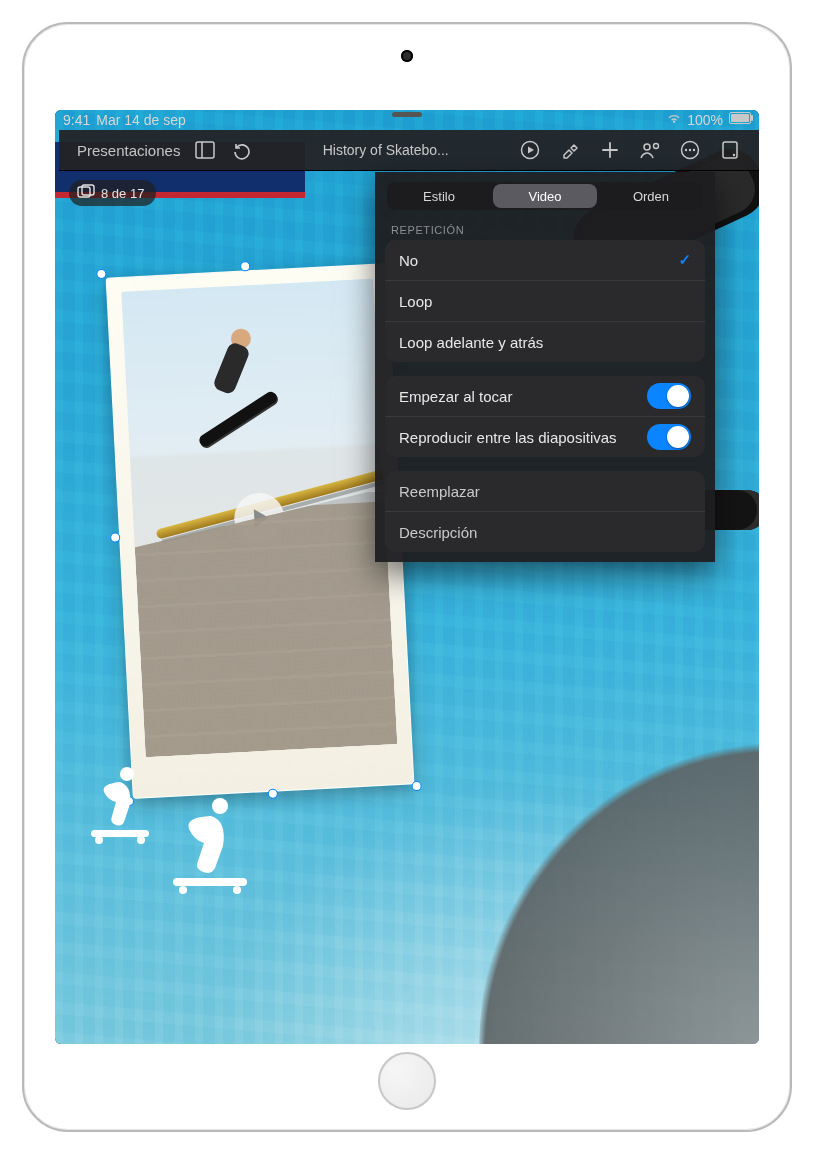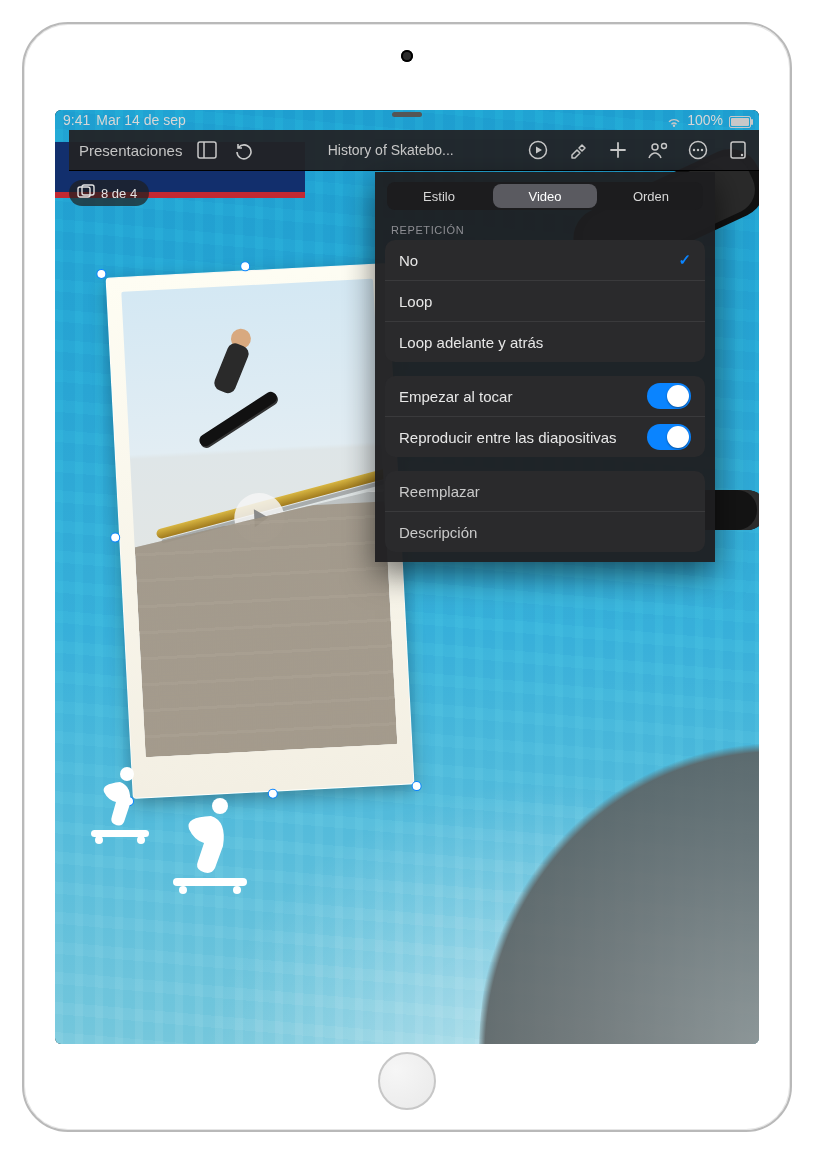--- a/index.html
+++ b/index.html
@@ -81,40 +81,40 @@
     position: absolute;
     top: 0; left: 0; right: 0;
     height: 20px;
     display: flex;
     align-items: center;
     color: #d7d7d7;
     font-size: 14px;
     padding: 0 8px;
   }
   .status-left { display:flex; gap:6px; align-items:center; }
-  .status-right { margin-left:auto; display:flex; gap:6px; align-items:flex-end; }
+  .status-right { margin-left:auto; display:flex; gap:6px; align-items:flex-start; }
   .pill-indicator {
     width: 30px; height: 5px; border-radius: 3px;
     background: #555;
     margin: 0 auto;
   }
   .status-center { position:absolute; left:0; right:0; top:2px; display:flex; justify-content:center; pointer-events:none;}
   
   .toolbar {
     position: absolute;
-    top: 20px; left: 14px; right: 0;
+    top: 20px; left: 4px; right: 0;
     height: 40px;
     display: flex;
     align-items: center;
     background: rgba(35,35,38,0.95);
     border-bottom: 1px solid #000;
     color: #c8c8c8;
     font-size: 14px;
     gap: 14px;
-    padding: 0 10px;
+    padding: 0 18px;
   }
   .toolbar .tb-left { display:flex; align-items:center; gap:14px; flex:0 0 auto;}
   .toolbar .tb-center { flex:1 1 auto; min-width:0; display:flex; justify-content:center; }
   .toolbar .tb-right { display:flex; align-items:center; gap:18px; flex:0 0 auto;}
   .doc-title { max-width:160px; white-space:nowrap; overflow:hidden; text-overflow:ellipsis; }
   .tb-icon { width:22px; height:22px; display:inline-flex; align-items:center; justify-content:center; }
   .tb-icon svg, .status-right svg { display:block; }
   .tb-button-text { font-size:15px; color:#c4c4c4; letter-spacing:0; }
   
   .slide-counter {
@@ -480,21 +480,21 @@
       </div>
     </div>
 
     <div class="slide-counter">
       <span>
         <svg width="18" height="16" viewBox="0 0 18 16">
             <rect x="1" y="3" width="12" height="10" rx="2" fill="none" stroke="#e3e3e3" stroke-width="1.4"></rect>
             <rect x="5" y="1" width="12" height="10" rx="2" fill="none" stroke="#e3e3e3" stroke-width="1.4"></rect>
           </svg>
       </span>
-      <span>8 de 4</span>
+      <span>8 de 17</span>
     </div>
 
     <div class="popover">
       <div class="seg">
         <div>Estilo</div>
         <div class="active">Video</div>
         <div>Orden</div>
       </div>
 
       <div class="section-label">REPETICIÓN</div>

